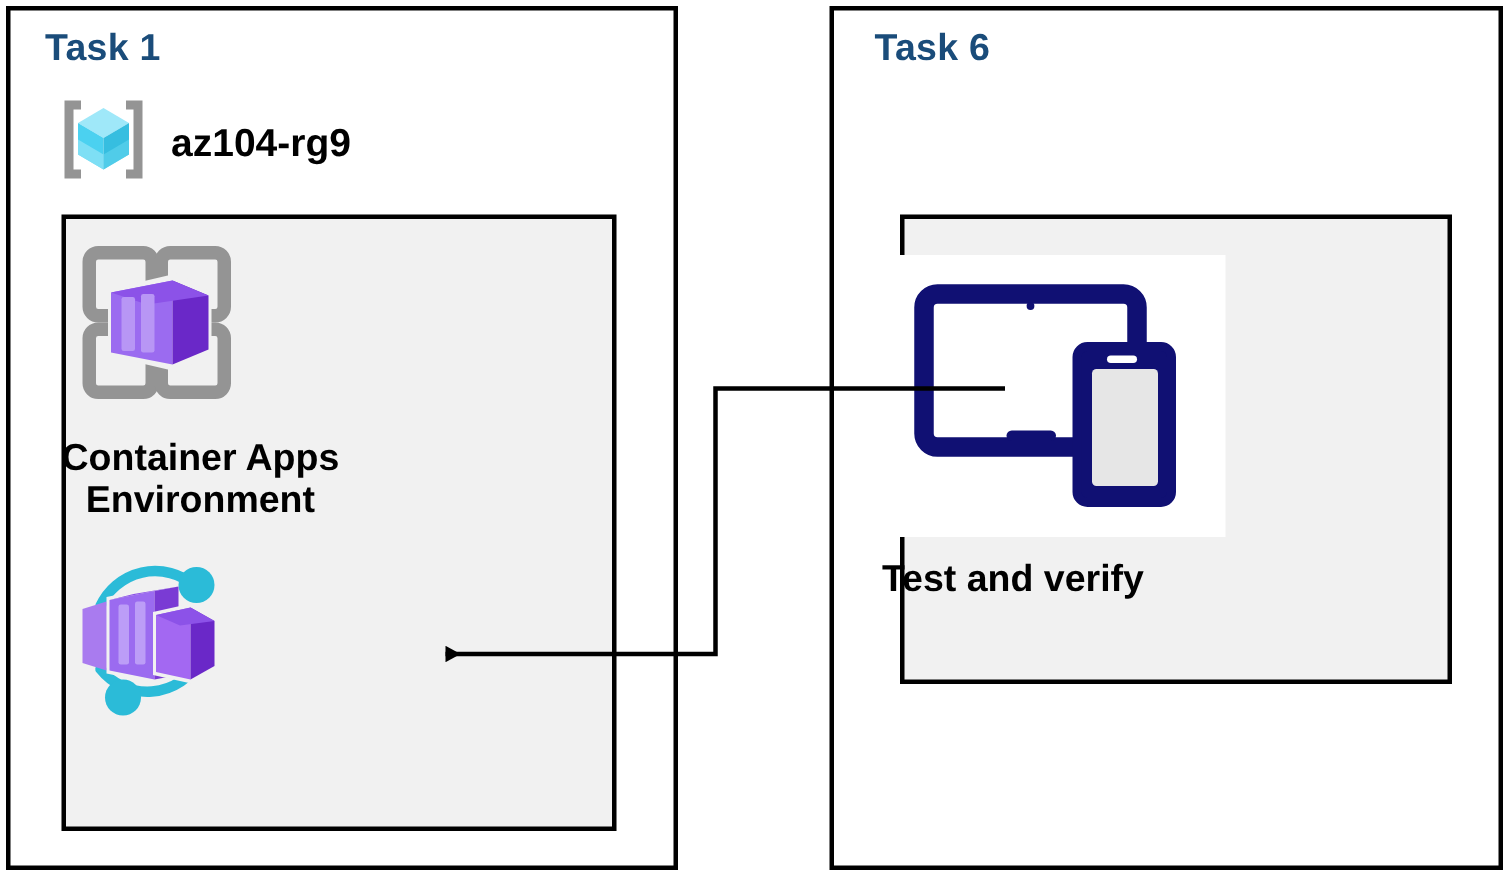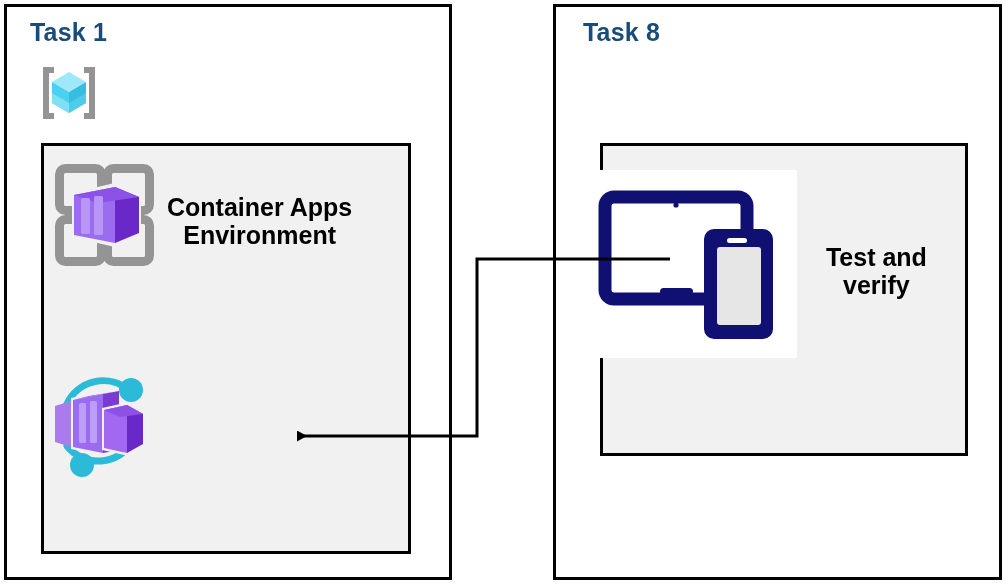--- a/index.html
+++ b/index.html
@@ -65,22 +65,22 @@
     border: 3px solid #000000;
     box-sizing: border-box;
   }
   #task1-inner { left: 41px;  top: 143px; width: 370px; height: 411px; }
   #task2-inner { left: 600px; top: 143px; width: 368px; height: 313px; }
 
   
   .node {
     position: absolute;
     display: flex;
-    flex-direction: row;
-    align-items: center;
+    flex-direction: column;
+    align-items: flex-start;
     text-align: center;
   }
   .node-caption {
     font-size: 25px;
     font-weight: bold;
     color: #000000;
     line-height: 1.12;
     white-space: pre-line;
   }
 
@@ -123,20 +123,21 @@
         <path d="M31 10 L48 20 L31 30 L14 20 Z" fill="#9FE8F9"></path>
 
         <path d="M14 20 L31 30 L31 51 L14 41 Z" fill="#4BD1F0"></path>
 
         <path d="M48 20 L48 41 L31 51 L31 30 Z" fill="#36BEE0"></path>
 
         <path d="M14 31 L31 41 L31 51 L14 41 Z" fill="#8FE3F7" opacity="0.75"></path>
         <path d="M31 41 L48 31 L48 41 L31 51 Z" fill="#63D6EF" opacity="0.6"></path>
       </svg>
     </span>
+    <span id="rg-name">az104-rg9</span>
   </div>
 
   <div class="inner-box" id="task1-inner"></div>
 
   <div class="node" id="node-cae">
     <span>
       <svg width="126" height="126" viewBox="0 0 126 126" aria-hidden="true">
 
         <g fill="none" stroke="#949494" stroke-width="9">
           <rect x="18.5" y="16.5" width="42" height="42" rx="6"></rect>
@@ -182,21 +183,21 @@
 
         <path d="M61 40 L88 34 L104 44 L104 78 L88 88 L61 82 Z" fill="#F1F1F1"></path>
         <path d="M63 42 L86 37 L86 85 L63 80 Z" fill="#A368F2"></path>
         <path d="M86 37 L102 46 L102 76 L86 85 Z" fill="#6A28C8"></path>
         <path d="M63 42 L86 37 L102 46 L79 49 Z" fill="#8C52E8"></path>
       </svg>
     </span>
   </div>
 
   <div class="task-panel" id="task2-panel"></div>
-  <div class="task-label" id="task2-label">Task 8</div>
+  <div class="task-label" id="task2-label">Task 6</div>
 
   <div class="inner-box" id="task2-inner"></div>
 
   <div class="node" id="node-test">
     <div class="icon-white-plate">
       <span>
         <svg width="190" height="155" viewBox="0 0 190 155" aria-hidden="true">
 
           <rect x="8" y="12" width="142" height="102" rx="9" fill="#ffffff" stroke="#101073" stroke-width="13"></rect>
 

